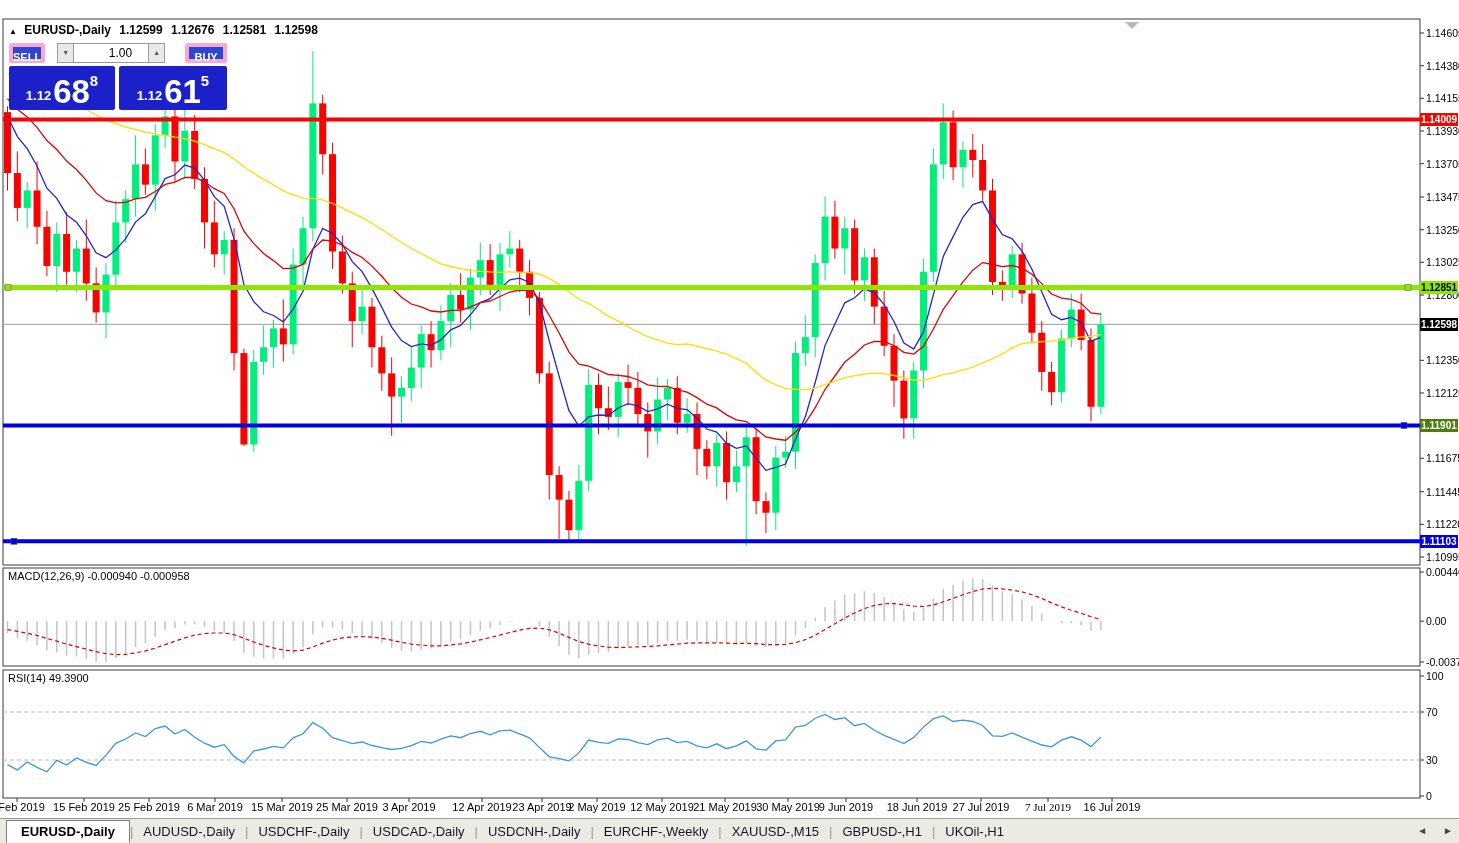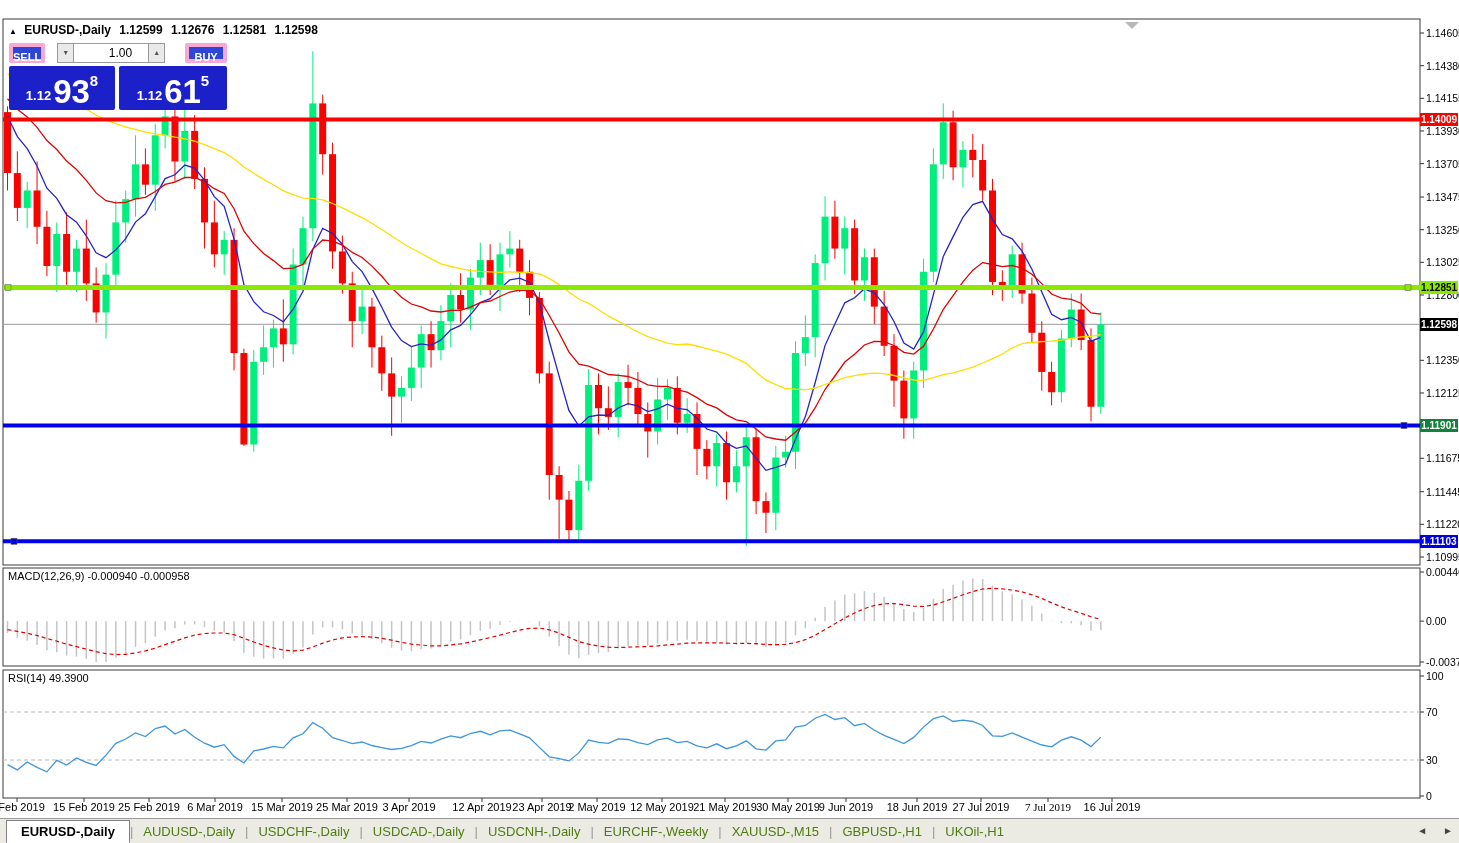--- a/index.html
+++ b/index.html
@@ -33,21 +33,21 @@
   .bb-pip{font-size:15px;font-weight:bold;align-self:flex-start;margin-top:6px;}
   
   .pane-label{font-size:11px;color:#000;white-space:nowrap;}
   
   .ytick{position:absolute;left:1426px;width:34px;font-size:10.5px;color:#000;white-space:nowrap;}
   .badge{position:absolute;left:1420px;width:38px;height:13px;font-size:10px;font-weight:bold;text-align:center;line-height:13px;z-index:3;}
   .dlabel{position:absolute;font-size:11px;color:#000;transform:translateX(-50%);white-space:nowrap;top:0;}
   #dates{left:0;top:801px;width:1420px;height:16px;}
   
   #tabs{position:absolute;left:0;top:818px;width:1459px;height:25px;background:#ECEBE3;border-top:1px solid #999;display:flex;align-items:center;z-index:3;}
-  .tab{font-size:13px;color:#4d7c0f;padding:2px 10px;white-space:nowrap;cursor:default;}
+  .tab{font-size:13px;color:#0f172a;padding:2px 10px;white-space:nowrap;cursor:default;}
   .tab.active{background:#fff;color:#000;border:1px solid #7f7f7f;border-bottom:1px solid #fff;padding:3px 14px;margin-left:6px;font-weight:bold;}
   .tab-sep{color:#999;font-size:13px;}
   #scrollarrows{position:absolute;right:6px;top:825px;z-index:4;display:flex;gap:16px;font-size:10px;color:#444;}
   .sarrow{cursor:default;}
 </style>
 </head>
 <body>
 
 <div id="app">
 
@@ -466,21 +466,21 @@
       <div id="spingroup">
         <div class="spinbtn">▼</div>
         <div id="volfield">1.00</div>
         <div class="spinbtn">▲</div>
       </div>
       <div id="buybtn" class="tpbtn">BUY</div>
     </div>
     <div id="bigrow">
       <div id="bigsell" class="bigbox">
         <span class="bb-small">1.12</span>
-        <span class="bb-big">93</span>
+        <span class="bb-big">68</span>
         <span class="bb-pip">8</span>
       </div>
       <div id="bigbuy" class="bigbox">
         <span class="bb-small">1.12</span>
         <span class="bb-big">61</span>
         <span class="bb-pip">5</span>
       </div>
     </div>
   </div>
 
@@ -501,21 +501,21 @@
       <span class="ytick" style="top: 386.978px;">1.12125</span>
       <span class="ytick" style="top: 452.296px;">1.11675</span>
       <span class="ytick" style="top: 485.681px;">1.11445</span>
       <span class="ytick" style="top: 518.341px;">1.11220</span>
       <span class="ytick" style="top: 551px;">1.10995</span>
     </div>
   <div id="badges" class="ov">
       <div class="badge" style="top: 113.011px; background: rgb(245, 4, 0); color: rgb(255, 255, 255);">1.14009</div>
       <div class="badge" style="top: 281.097px; background: rgb(140, 232, 0); color: rgb(0, 0, 0);">1.12851</div>
       <div class="badge" style="top: 317.821px; background: rgb(0, 0, 0); color: rgb(255, 255, 255);">1.12598</div>
-      <div class="badge" style="top: 418.992px; background: #15803d; color: rgb(255, 255, 255);">1.11901</div>
+      <div class="badge" style="top: 418.992px; background: #4d7c0f; color: rgb(255, 255, 255);">1.11901</div>
       <div class="badge" style="top: 534.824px; background: rgb(0, 0, 232); color: rgb(255, 255, 255);">1.11103</div>
     </div>
   <div id="macdscale" class="ov">
       <span class="ytick" style="top: 566px;">0.004465</span>
       <span class="ytick" style="top: 615.126px;">0.00</span>
       <span class="ytick" style="top: 656px;">-0.003715</span>
     </div>
   <div id="rsiscale" class="ov">
       <span class="ytick" style="top: 670px;">100</span>
       <span class="ytick" style="top: 706px;">70</span>

